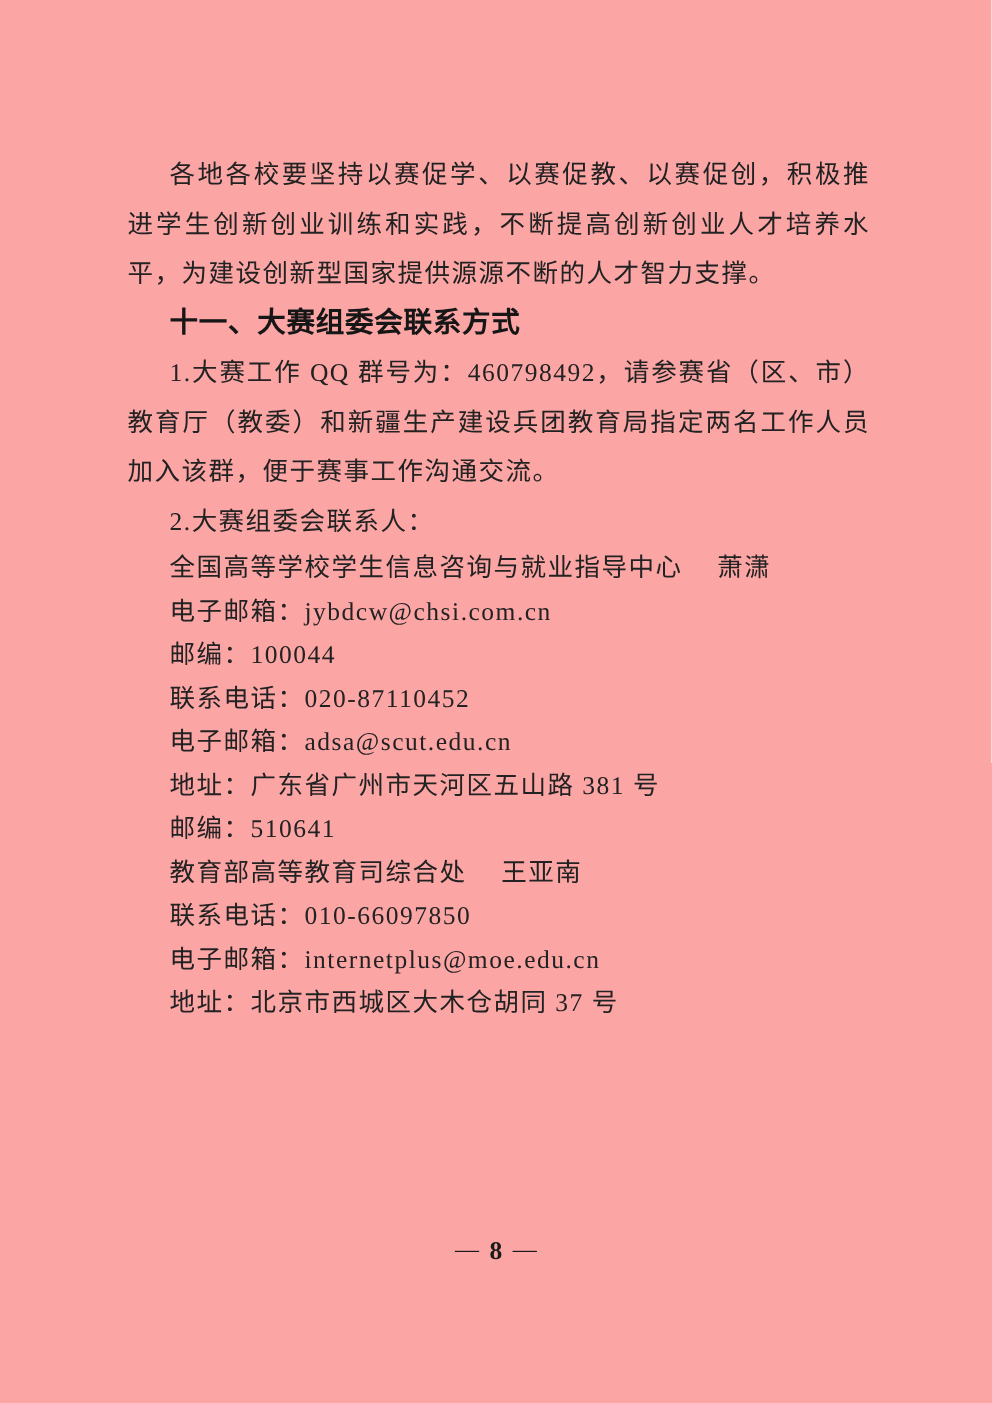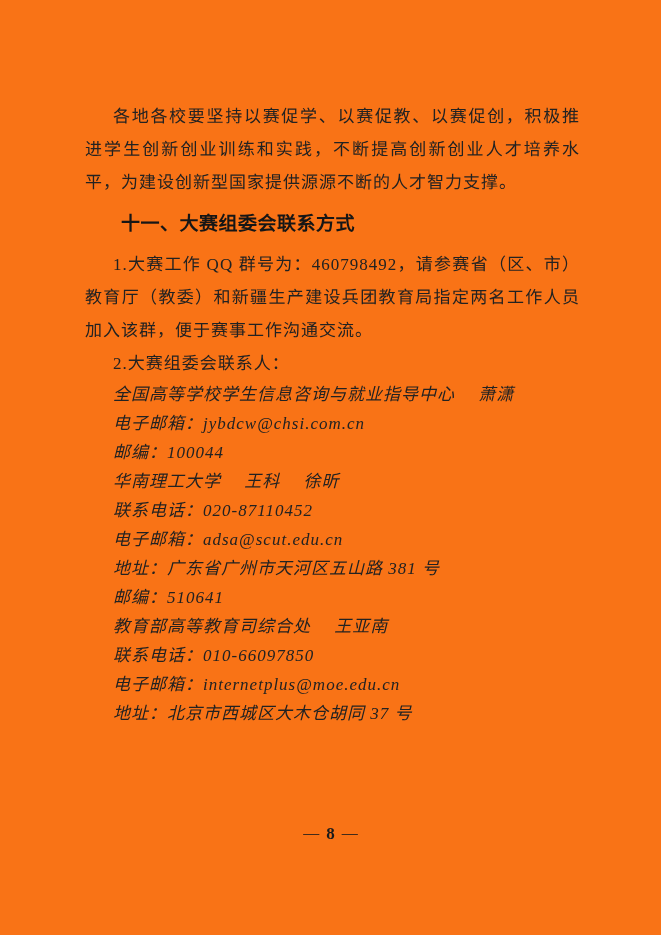--- a/index.html
+++ b/index.html
@@ -4,55 +4,54 @@
 <style>
   html, body {
     margin: 0;
     padding: 0;
     background: #ffffff;
   }
   .page {
     position: relative;
     width: 661px;
     height: 935px;
-    background: #f97316;
+    background: #fca5a5;
     overflow: hidden;
     font-family: "Liberation Serif", "DejaVu Serif", serif;
     color: #222222;
   }
   .content {
     padding: 100px 81px 0 85px;
   }
   .body-par {
     margin: 0;
     font-size: 17px;
     line-height: 33px;
     letter-spacing: 1px;
     text-align: justify;
     text-justify: inter-character;
     text-indent: 28px;
   }
   .section-heading {
-    margin: 8px;
+    margin: 0;
     padding-left: 28px;
     font-family: "Liberation Sans", "DejaVu Sans", sans-serif;
     font-weight: 700;
     font-size: 19px;
     line-height: 33px;
     color: #161616;
     letter-spacing: 0.5px;
   }
   .contact-line {
     margin: 0;
     padding-left: 28px;
     font-size: 17px;
     line-height: 29px;
     letter-spacing: 1px;
     white-space: pre;
-    font-style: italic;
   }
   .page-footer {
     position: absolute;
     left: 0;
     right: 0;
     top: 824px;
     text-align: center;
     font-size: 16px;
     color: #1b1b1b;
   }
@@ -79,21 +78,20 @@
     <h2 class="section-heading">十一、大赛组委会联系方式</h2>
 
     <p class="body-par">1.大赛工作 QQ 群号为：460798492，请参赛省（区、市）教育厅（教委）和新疆生产建设兵团教育局指定两名工作人员加入该群，便于赛事工作沟通交流。</p>
 
     <p class="body-par">2.大赛组委会联系人：</p>
 
     <div>
       <div class="contact-line">全国高等学校学生信息咨询与就业指导中心　 萧潇</div>
       <div class="contact-line">电子邮箱：jybdcw@chsi.com.cn</div>
       <div class="contact-line">邮编：100044</div>
-      <div class="contact-line">华南理工大学　 王科　 徐昕</div>
       <div class="contact-line">联系电话：020-87110452</div>
       <div class="contact-line">电子邮箱：adsa@scut.edu.cn</div>
       <div class="contact-line">地址：广东省广州市天河区五山路 381 号</div>
       <div class="contact-line">邮编：510641</div>
       <div class="contact-line">教育部高等教育司综合处　 王亚南</div>
       <div class="contact-line">联系电话：010-66097850</div>
       <div class="contact-line">电子邮箱：internetplus@moe.edu.cn</div>
       <div class="contact-line">地址：北京市西城区大木仓胡同 37 号</div>
     </div>
   </div>

